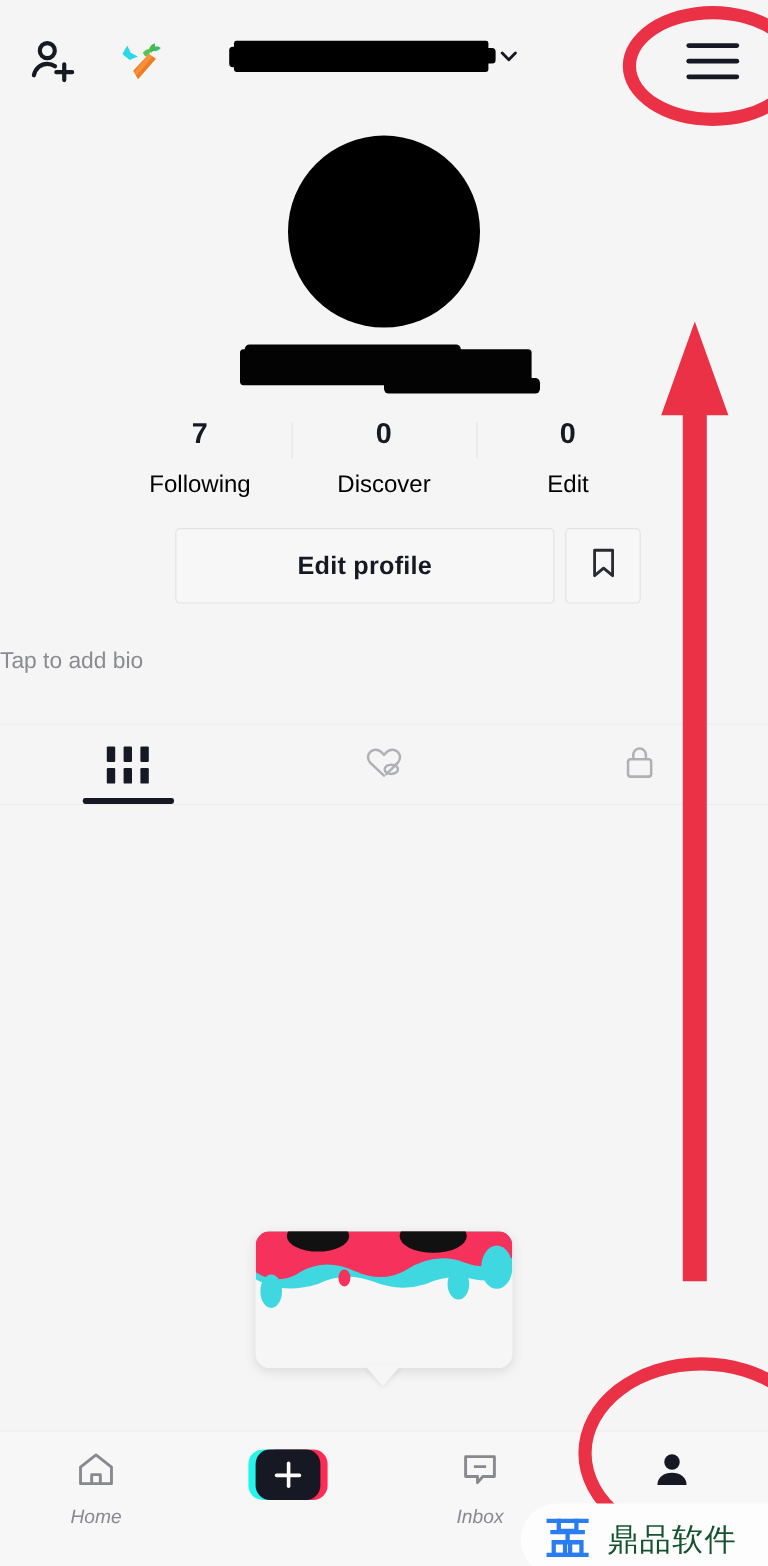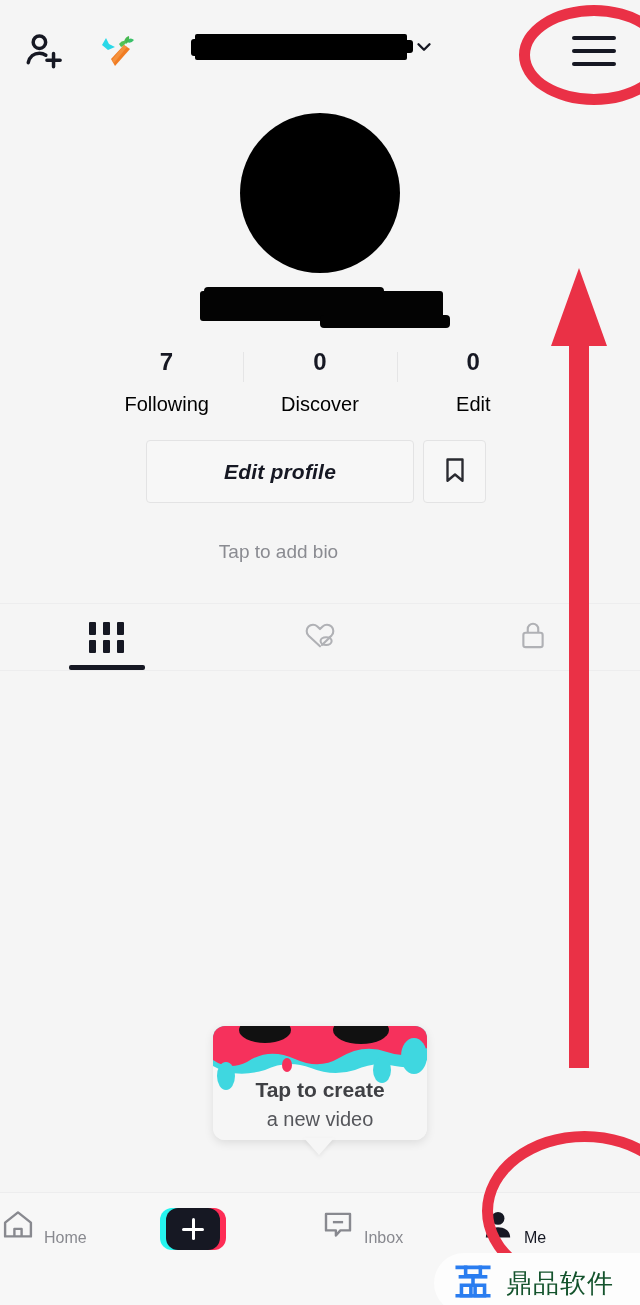--- a/index.html
+++ b/index.html
@@ -102,39 +102,38 @@
   .stat-label {
     font-size: 20px; color: #000000; line-height: 28px; margin-top: 14px;
   }
 
   
   .actions {
     position: absolute; top: 440px; left: 146px;
     display: flex; align-items: center; gap: 9px;
   }
   .btn-edit {
-    width: 268px; height: 63px;
+    width: 316px; height: 63px;
     border: 1px solid #e3e3e4; border-radius: 4px;
     background: #f7f7f7;
     display: flex; align-items: center; justify-content: center;
     font-size: 21px; font-weight: bold; color: #161823;
     letter-spacing: .2px;
-    font-style: italic;
   }
   .btn-bookmark {
     width: 63px; height: 63px;
     border: 1px solid #e3e3e4; border-radius: 4px;
     background: #f7f7f7;
     display: flex; align-items: center; justify-content: center;
   }
 
   
   .bio {
     position: absolute; top: 541px; left: 0; width: 533px;
-    text-align: center; font-size: 19px; color: #8a8b91; padding-left: 24px;
+    font-size: 19px; color: #8a8b91;
   }
 
   
   .tabs {
     position: absolute; top: 603px; left: 0;
     width: 640px; height: 68px;
     display: flex;
     border-top: 1px solid #ededee;
     border-bottom: 1px solid #ededee;
   }
@@ -188,21 +187,21 @@
   .navbar {
     position: absolute; left: 0; bottom: 0;
     width: 640px; height: 113px;
     background: #f7f7f7;
     border-top: 1px solid #ededee;
     display: flex; align-items: flex-start;
     padding-top: 14px;
   }
   .nav-item {
     flex: 1;
-    display: flex; flex-direction: row; align-items: flex-end; gap: 8px;
+    display: flex; flex-direction: column; align-items: center; gap: 8px; font-style: italic;
   }
   .nav-label { font-size: 16px; color: #88898f; }
   .nav-item.active .nav-label { color: #161823; }
   .create-btn {
     position: relative; width: 66px; height: 44px;
     display: flex; align-items: center; justify-content: center;
   }
   .create-btn .lyr {
     position: absolute; width: 54px; height: 42px; border-radius: 12px;
   }
@@ -358,24 +357,20 @@
       <rect width="214" height="114" fill="#f6f6f6"></rect>
       <path d="M0 0 H214 V34 q-14 10 -32 6 q-20 -5 -40 4 q-22 7 -44 -2 q-24 -9 -46 2 q-30 9 -52 -4 Z" fill="#3fd7e0"></path>
       <path d="M0 0 H214 V22 q-18 12 -40 4 q-24 -9 -48 6 q-20 12 -44 1 q-26 -12 -48 3 q-18 9 -34 -2 Z" fill="#f6315c"></path>
       <ellipse cx="52" cy="4" rx="26" ry="13" fill="#111"></ellipse>
       <ellipse cx="148" cy="4" rx="28" ry="14" fill="#111"></ellipse>
       <ellipse cx="13" cy="50" rx="9" ry="14" fill="#3fd7e0"></ellipse>
       <ellipse cx="74" cy="39" rx="5" ry="7" fill="#f6315c"></ellipse>
       <ellipse cx="169" cy="44" rx="9" ry="13" fill="#3fd7e0"></ellipse>
       <ellipse cx="201" cy="30" rx="13" ry="18" fill="#3fd7e0"></ellipse>
     </svg>
-    <div class="tip-text">
-      <div class="tip-line1">Tap to create</div>
-      <div class="tip-line2">a new video</div>
-    </div>
   </div>
   <div class="tip-arrow"></div>
 
   <div class="navbar">
     <div class="nav-item">
       <span>
         <svg viewBox="0 0 24 24" width="36" height="36" fill="none" stroke="#88898f" stroke-width="1.6" stroke-linejoin="round">
           <path d="M3.4 10.4 12 3.6l8.6 6.8v9.2H3.4z"></path>
           <path d="M9.6 19.6v-5h4.8v5"></path>
         </svg>

